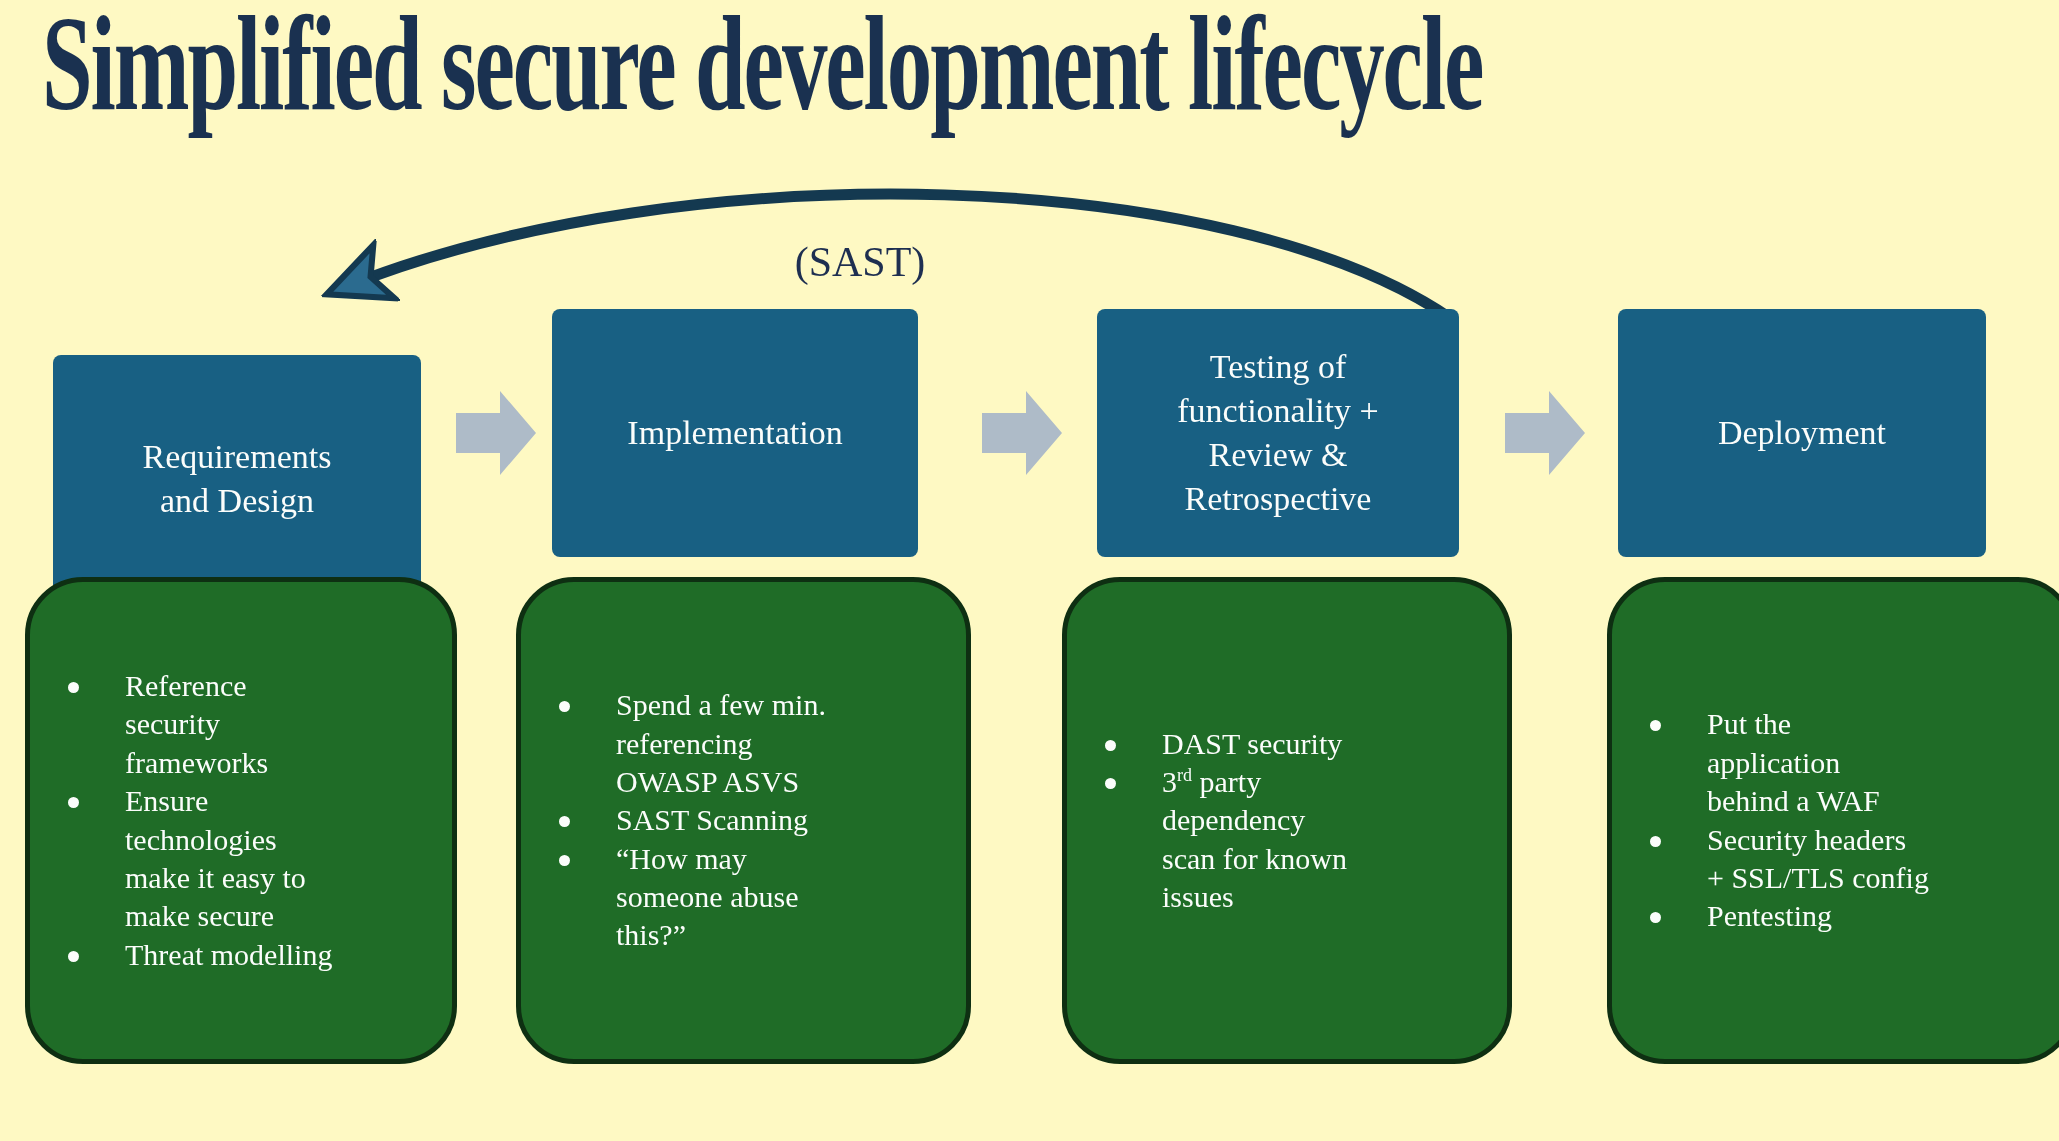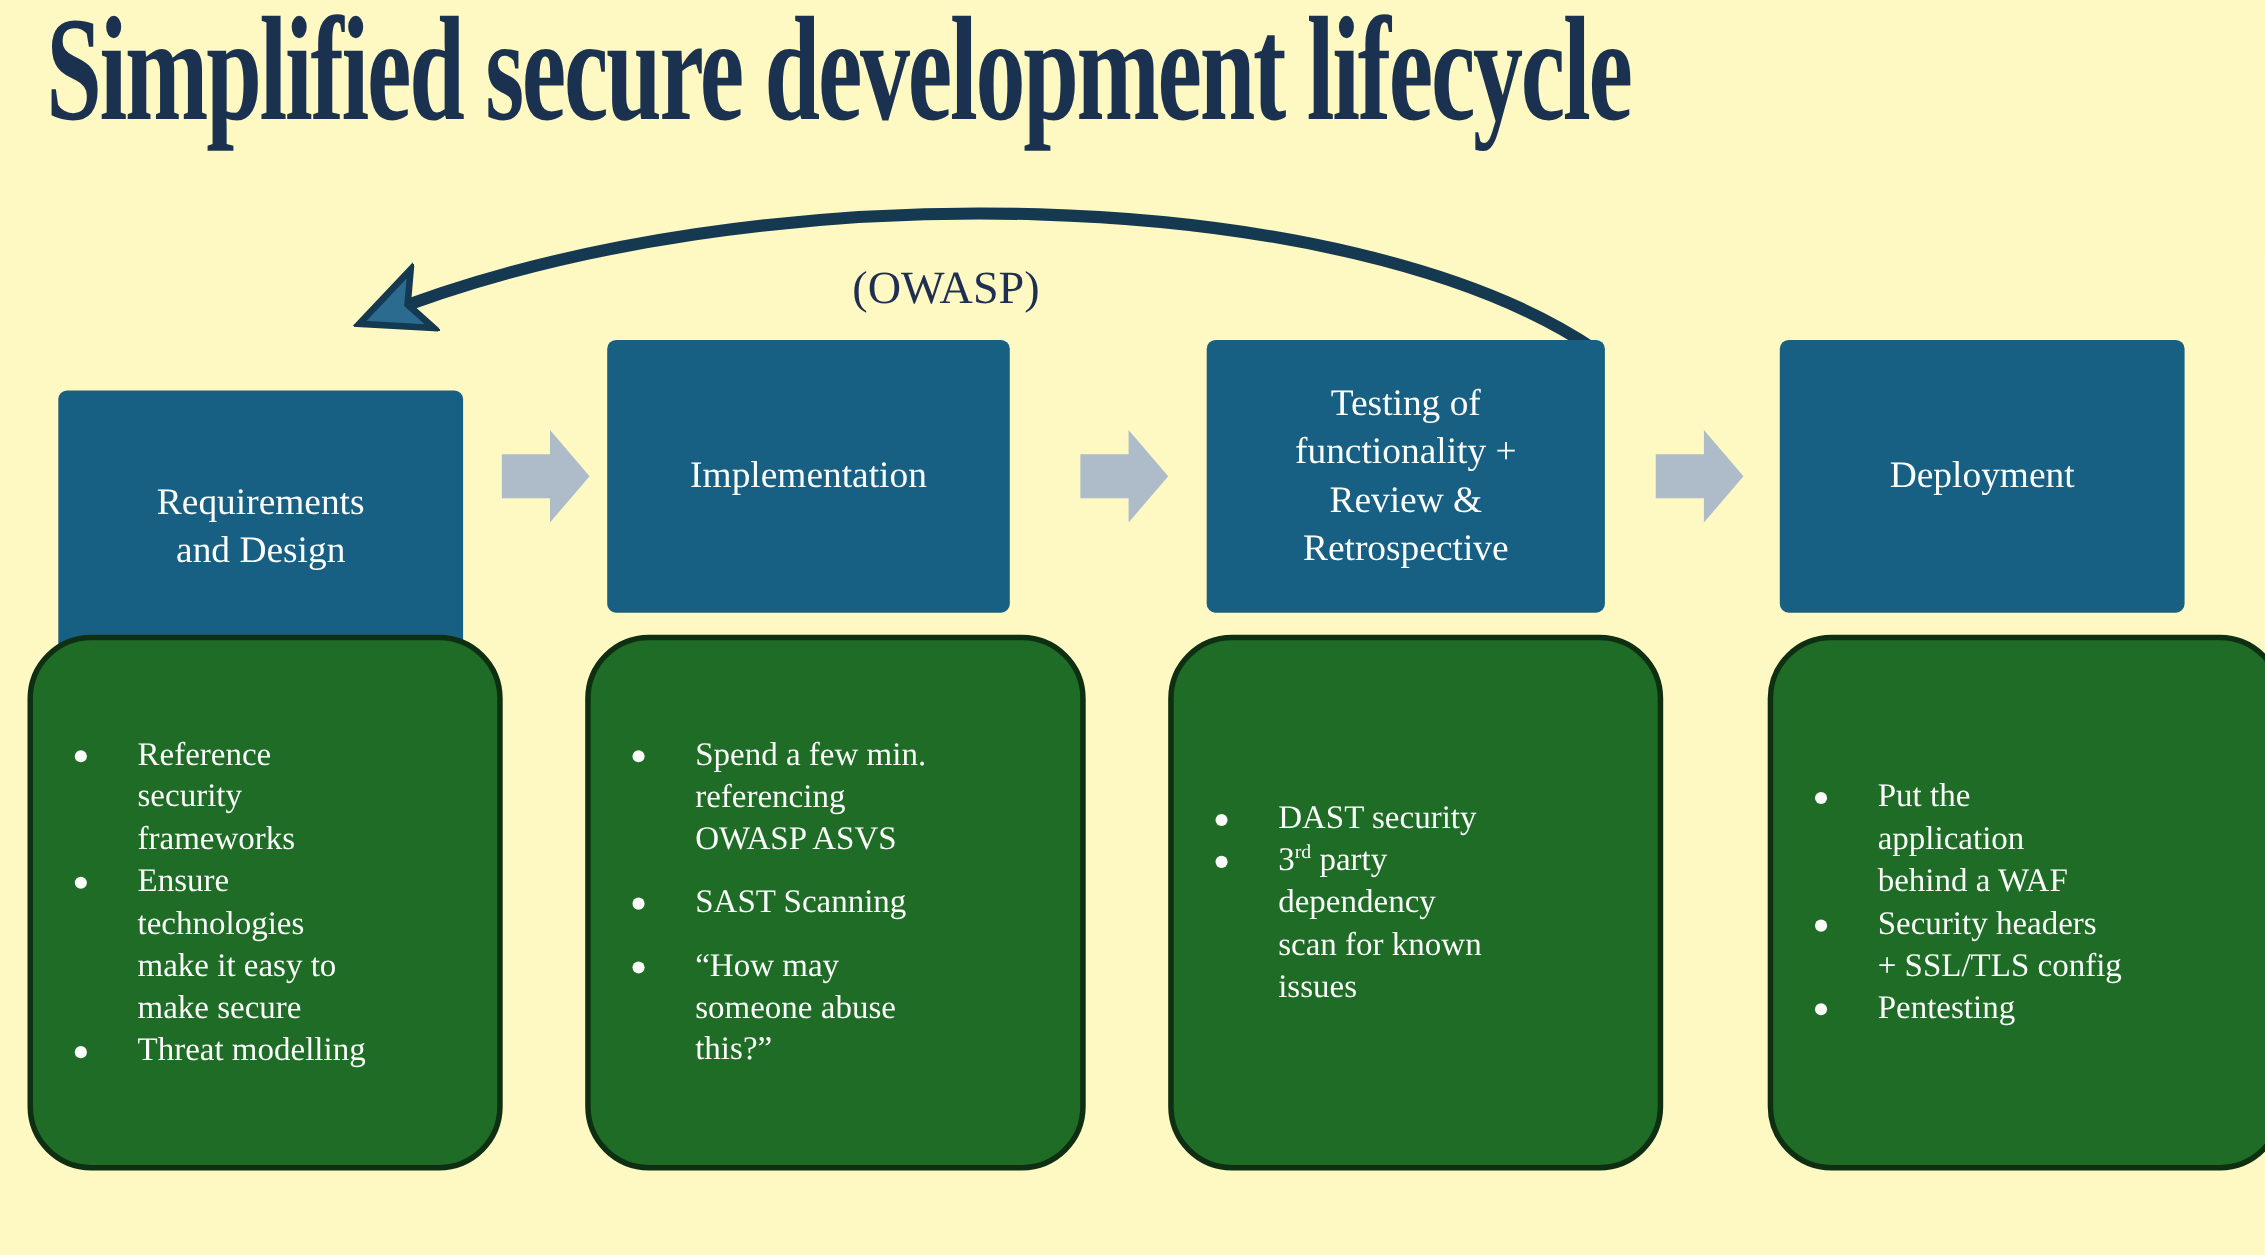--- a/index.html
+++ b/index.html
@@ -87,21 +87,21 @@
     display: flex;
     flex-direction: column;
     justify-content: center;
     align-items: flex-start;
     padding: 0 24px 0 38px;
     color: #fbfdfb;
     font-size: 30px;
     line-height: 1.28;
   }
   .g1 { left: 25px;   width: 432px; }
-  .g2 { left: 532px;  width: 455px; gap: 19px; }
+  .g2 { left: 516px;  width: 455px; }
   .g3 { left: 1062px; width: 450px; }
   .g4 { left: 1584px; width: 469px; margin-left: 23px; }
 
   .bullet { display: flex; align-items: flex-start; }
   .dot {
     flex: 0 0 11px;
     width: 11px; height: 11px;
     margin: 15px 46px 0 0;
     border-radius: 50%;
     background: #fbfdfb;
@@ -118,21 +118,21 @@
     <defs>
       <marker id="loop-head" markerWidth="6.5" markerHeight="6.5" refX="4.2" refY="3" orient="auto" markerUnits="strokeWidth">
         <path d="M0.4,0.4 L6,3 L0.4,5.6 L1.7,3 Z" fill="#2b6b8f" stroke="#143950" stroke-width="0.55"></path>
       </marker>
     </defs>
     <path d="M 1450 318 C 1230 168, 690 150, 345 287" fill="none" stroke="#143950" stroke-width="11" marker-end="url(#loop-head)"></path>
   </svg>
 
   <h1 class="title">Simplified secure development lifecycle</h1>
 
-  <div class="scrum-label">(OWASP)</div>
+  <div class="scrum-label">(SAST)</div>
 
   <div class="stage b1">
     <span>Requirements
 and Design</span>
   </div>
   <div class="stage b2">
     <span>Implementation</span>
   </div>
   <div class="stage b3">
     <span>Testing of

